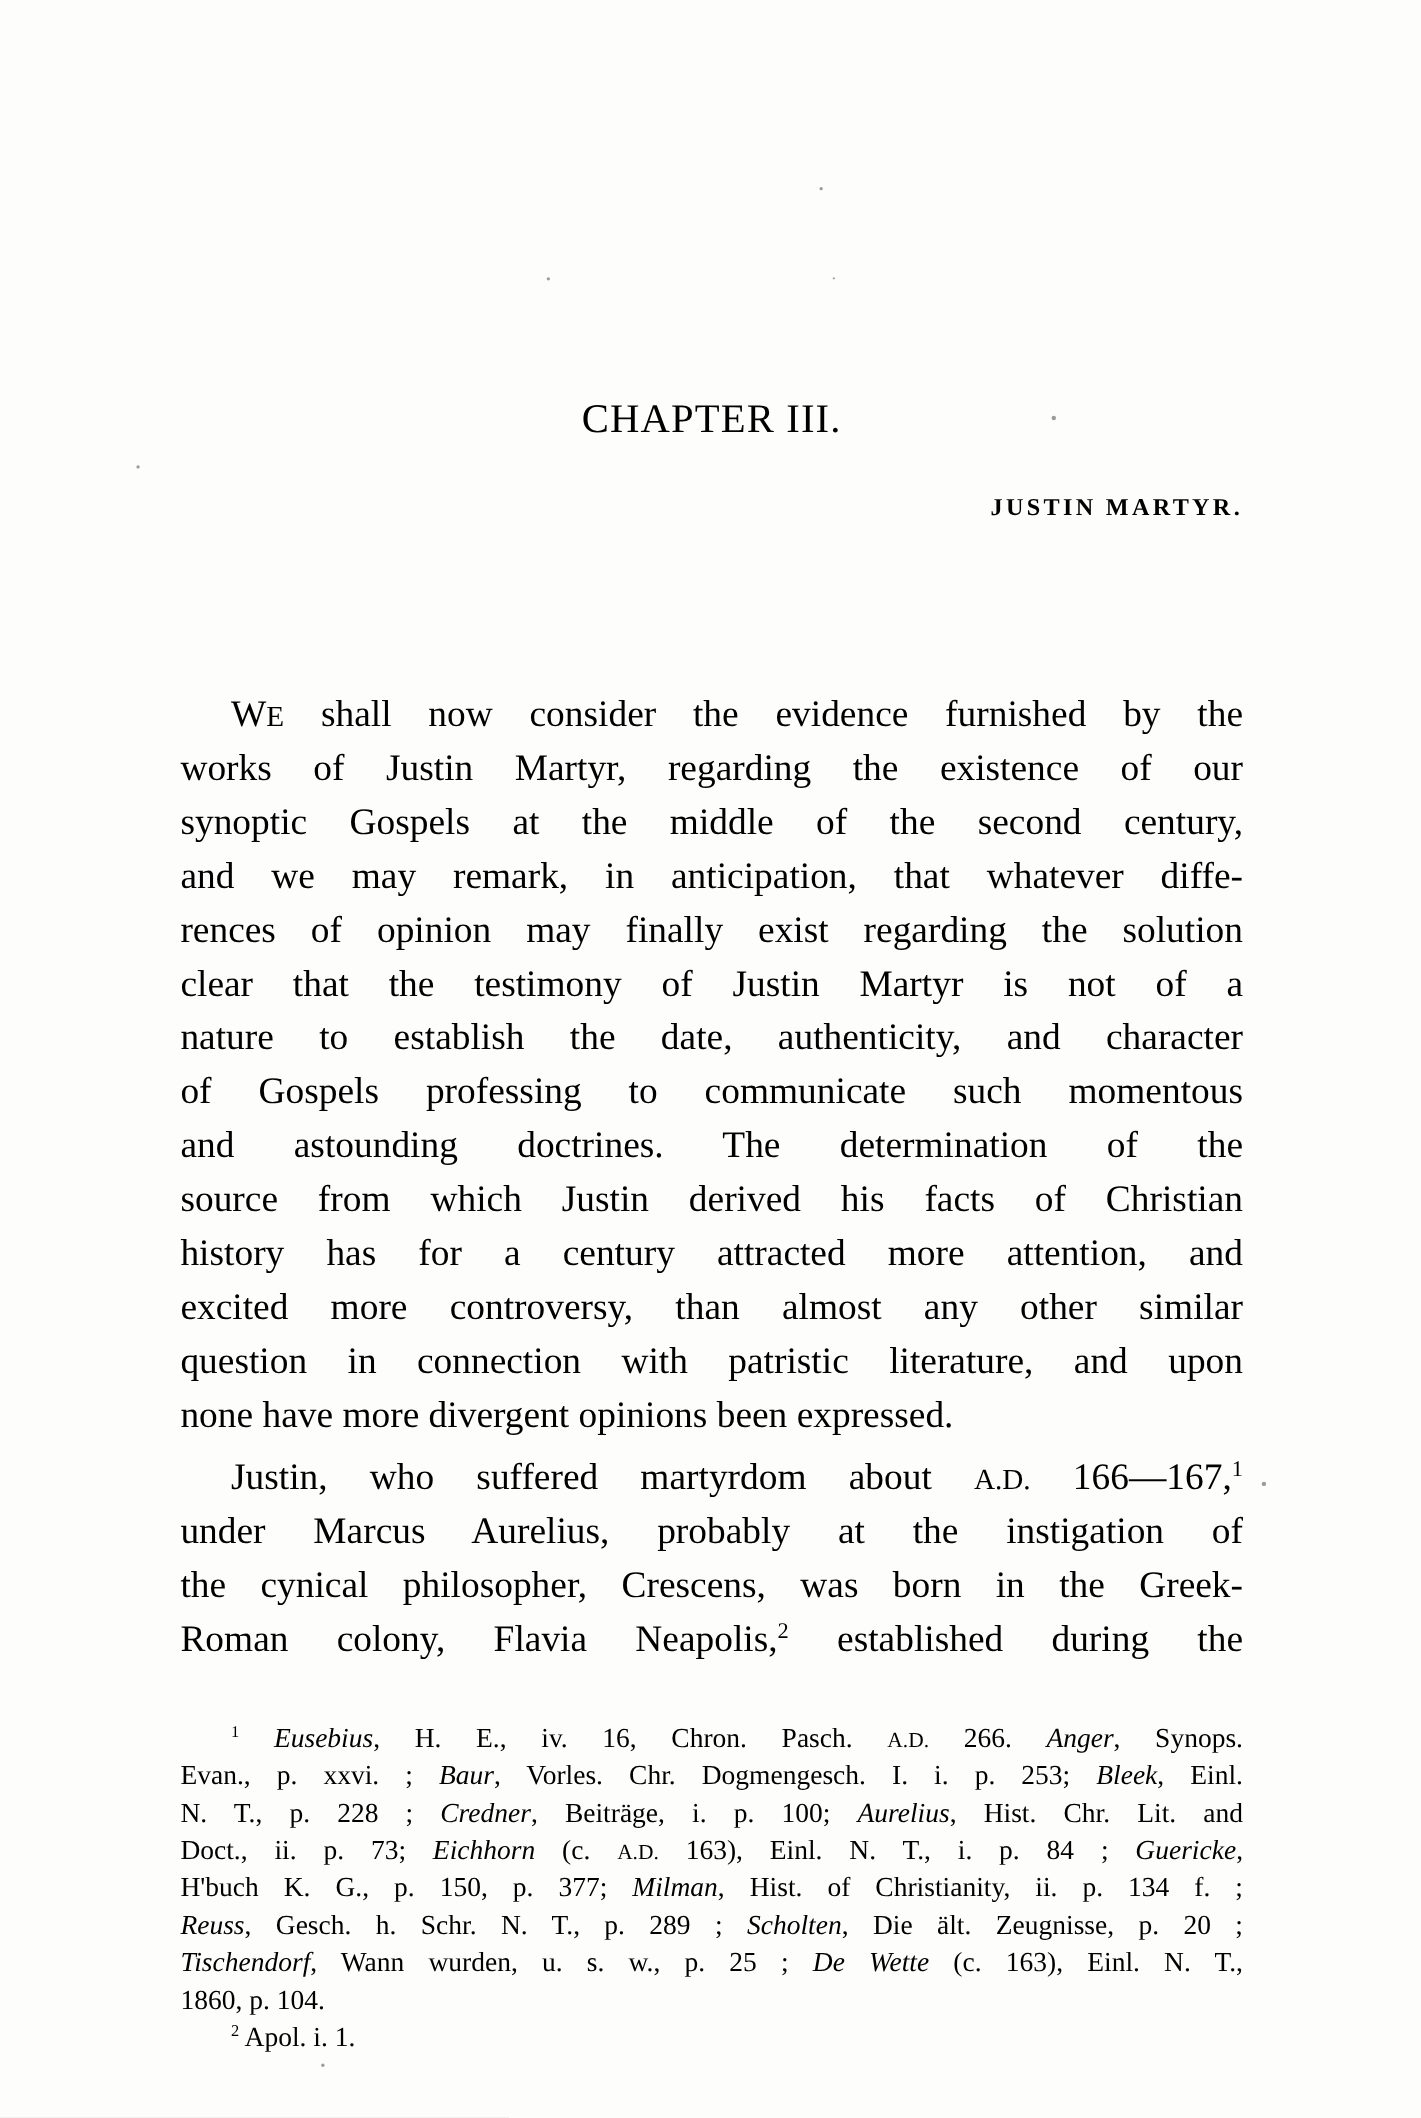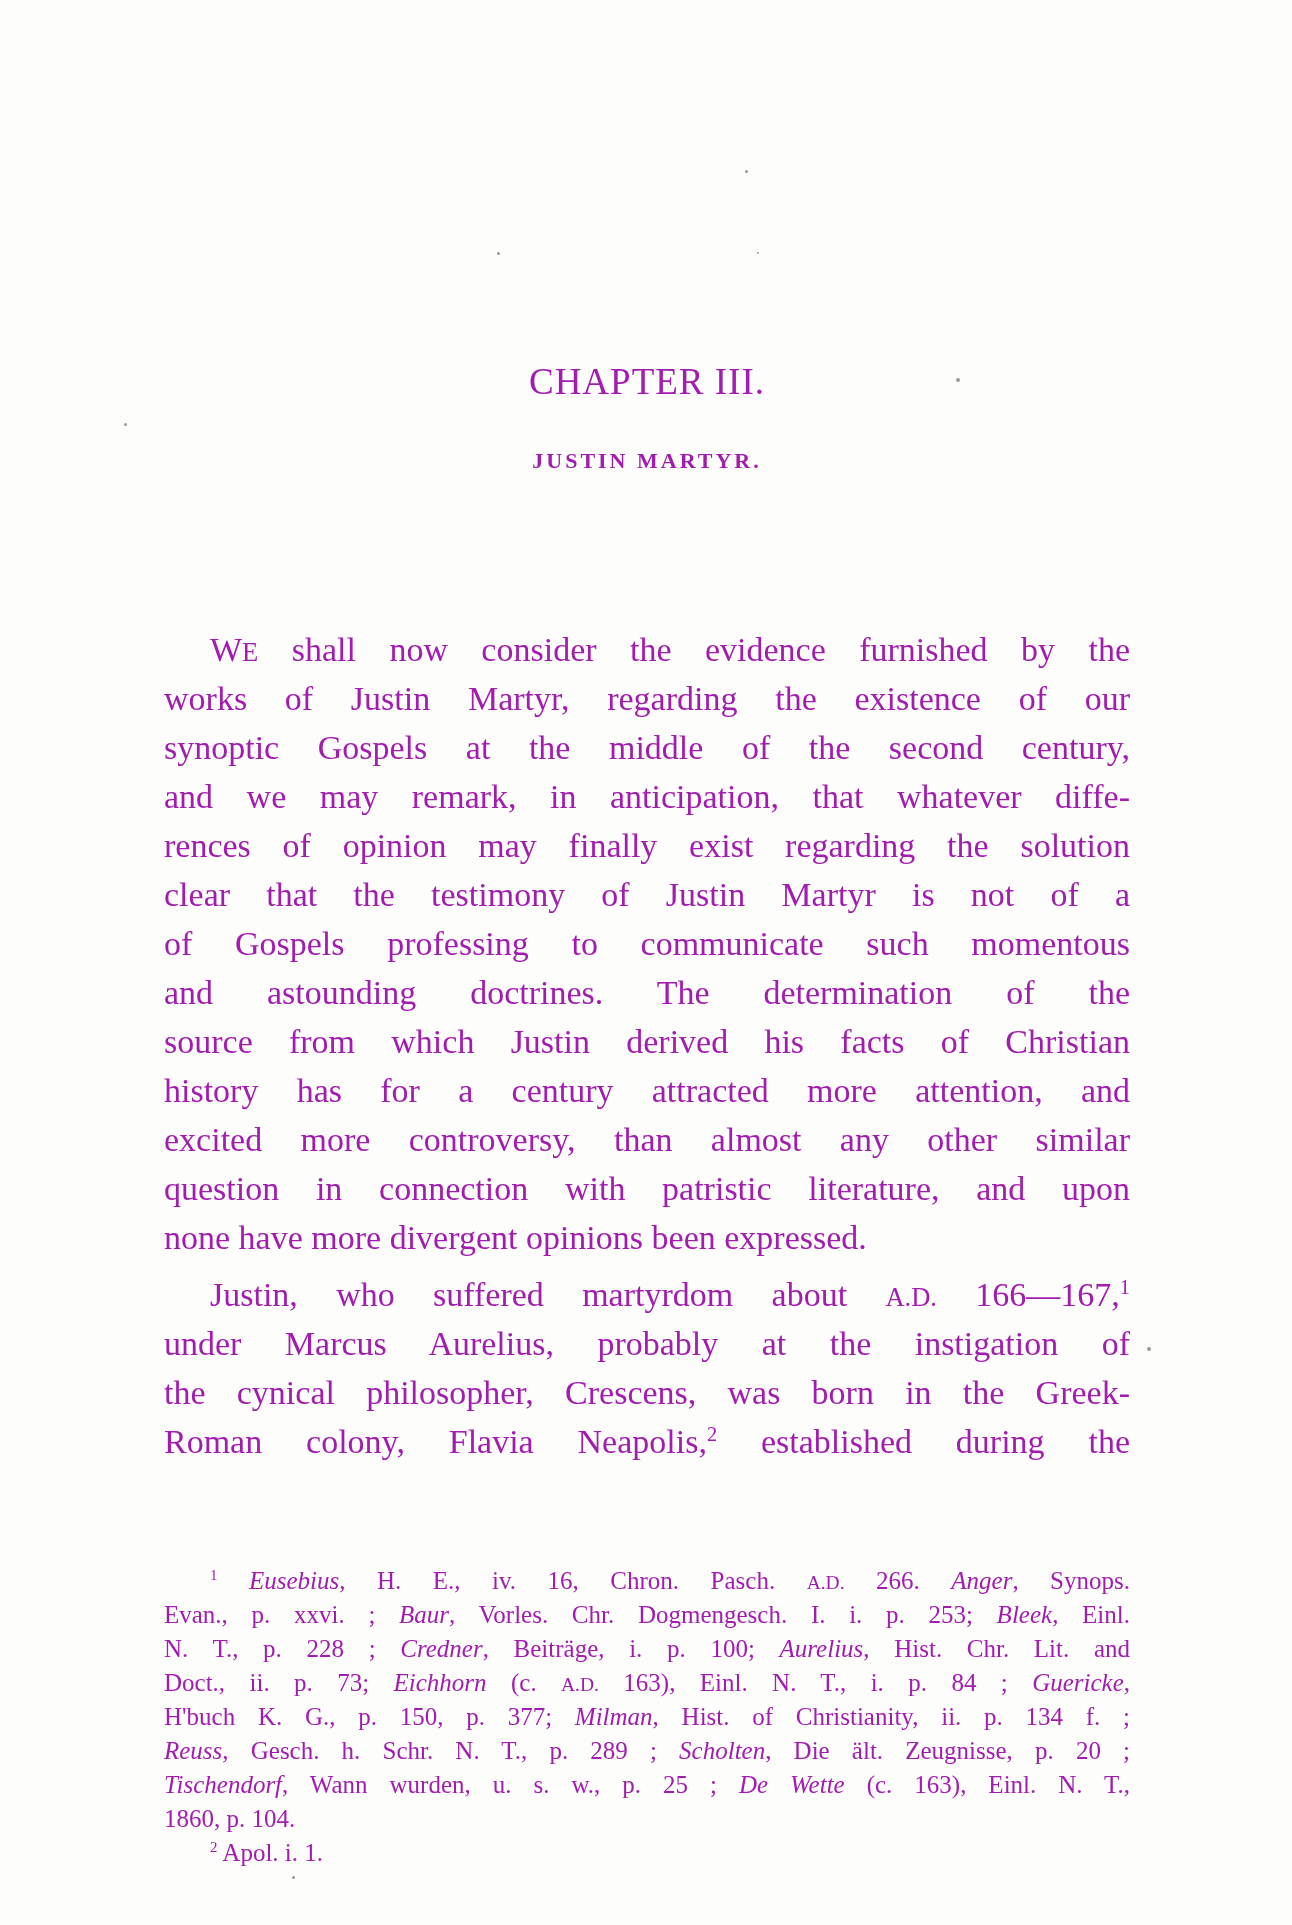--- a/index.html
+++ b/index.html
@@ -2,32 +2,32 @@
 <html><head>
 <meta charset="utf-8">
 <style>
   html,body{margin:0;padding:0;background:#e8e8e8;}
   #page{
     position:relative;
     width:1292px;height:1925px;
     background:#fdfdfc;
     overflow:hidden;
     font-family:"Liberation Serif","DejaVu Serif",serif;
-    color:#a21caf;
+    color:#000000;
   }
   .chapter-title{
     position:absolute;left:164px;top:360px;width:966px;
     text-align:center;
     font-size:37px;line-height:44px;
     letter-spacing:1px;
     font-weight:500;
   }
   .section-title{
     position:absolute;left:164px;top:446px;width:966px;
-    text-align:center;
+    text-align:right;
     font-size:22px;line-height:30px;
     letter-spacing:3px;
     font-weight:700;
   }
   #body-text{
     position:absolute;left:164px;top:610px;width:966px;
     font-size:34px;
     margin-top:15px;
   }
   #footnote-section{
@@ -59,20 +59,21 @@
   <div class="chapter-title">CHAPTER III.</div>
   <div class="section-title">JUSTIN MARTYR.</div>
   <div id="body-text">
       <div class="paragraph">
         <div class="line indent"><span>W</span><span class="sc">E</span><span> shall now consider the evidence furnished by the</span></div>
         <div class="line"><span>works of Justin Martyr, regarding the existence of our</span></div>
         <div class="line"><span>synoptic Gospels at the middle of the second century,</span></div>
         <div class="line"><span>and we may remark, in anticipation, that whatever diffe-</span></div>
         <div class="line"><span>rences of opinion may finally exist regarding the solution</span></div>
         <div class="line"><span>clear that the testimony of Justin Martyr is not of a</span></div>
+        <div class="line"><span>nature to establish the date, authenticity, and character</span></div>
         <div class="line"><span>of Gospels professing to communicate such momentous</span></div>
         <div class="line"><span>and astounding doctrines.  The determination of the</span></div>
         <div class="line"><span>source from which Justin derived his facts of Christian</span></div>
         <div class="line"><span>history has for a century attracted more attention, and</span></div>
         <div class="line"><span>excited more controversy, than almost any other similar</span></div>
         <div class="line"><span>question in connection with patristic literature, and upon</span></div>
         <div class="line noj"><span>none have more divergent opinions been expressed.</span></div>
       </div>
       <div class="paragraph">
         <div class="line indent"><span>Justin, who suffered martyrdom about </span><span class="sc">A.D.</span><span> 166—167,</span><span class="sup">1</span></div>

